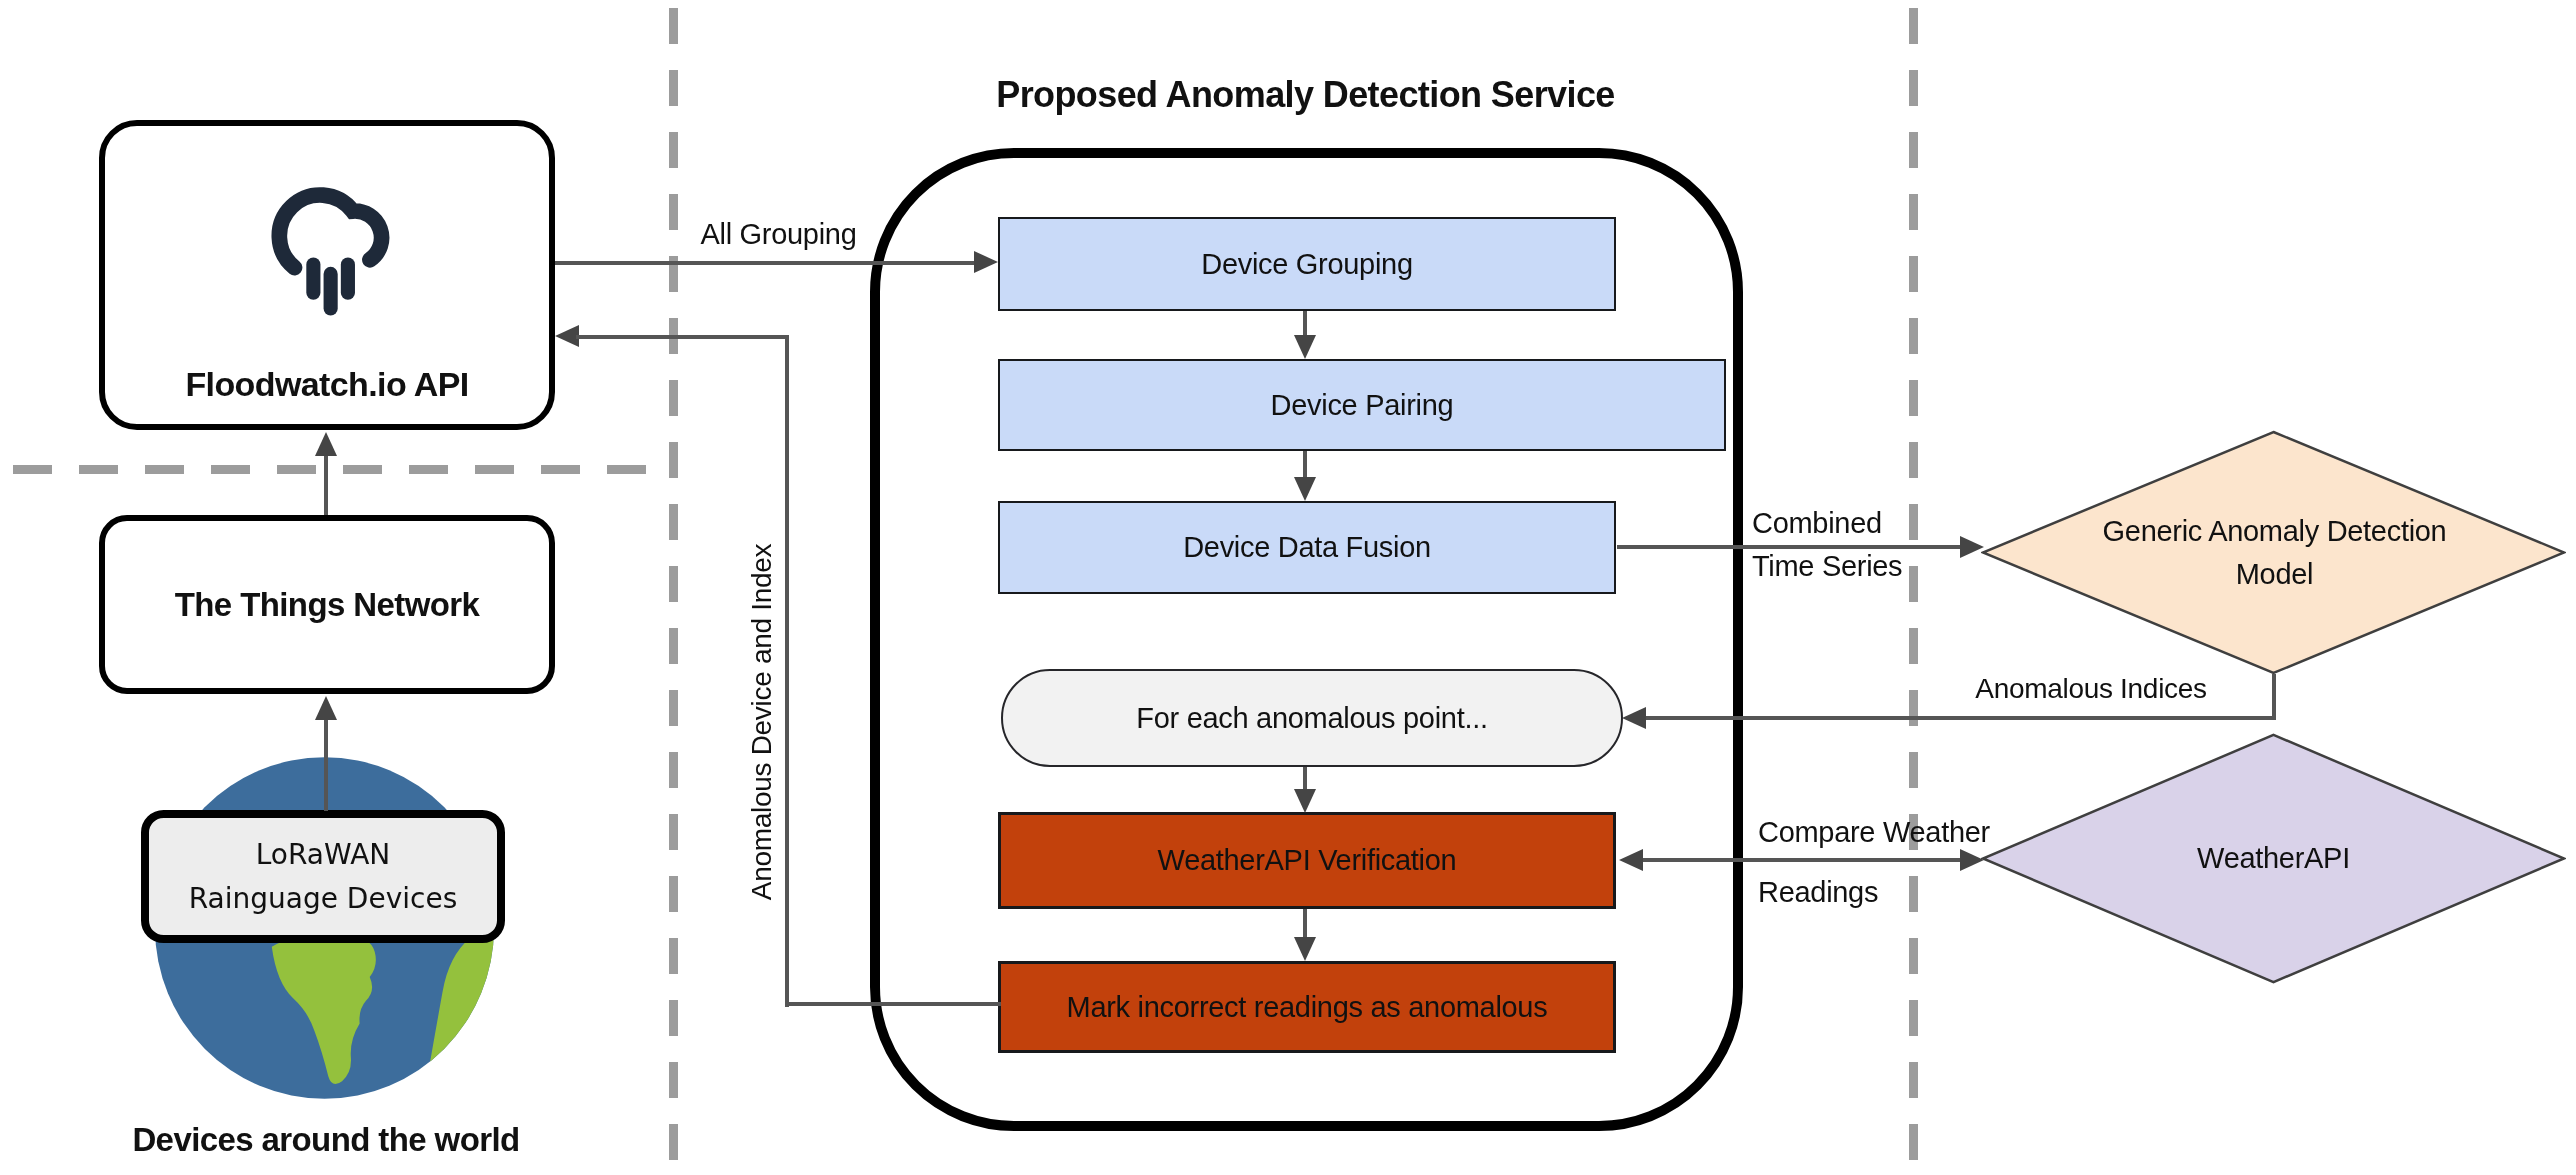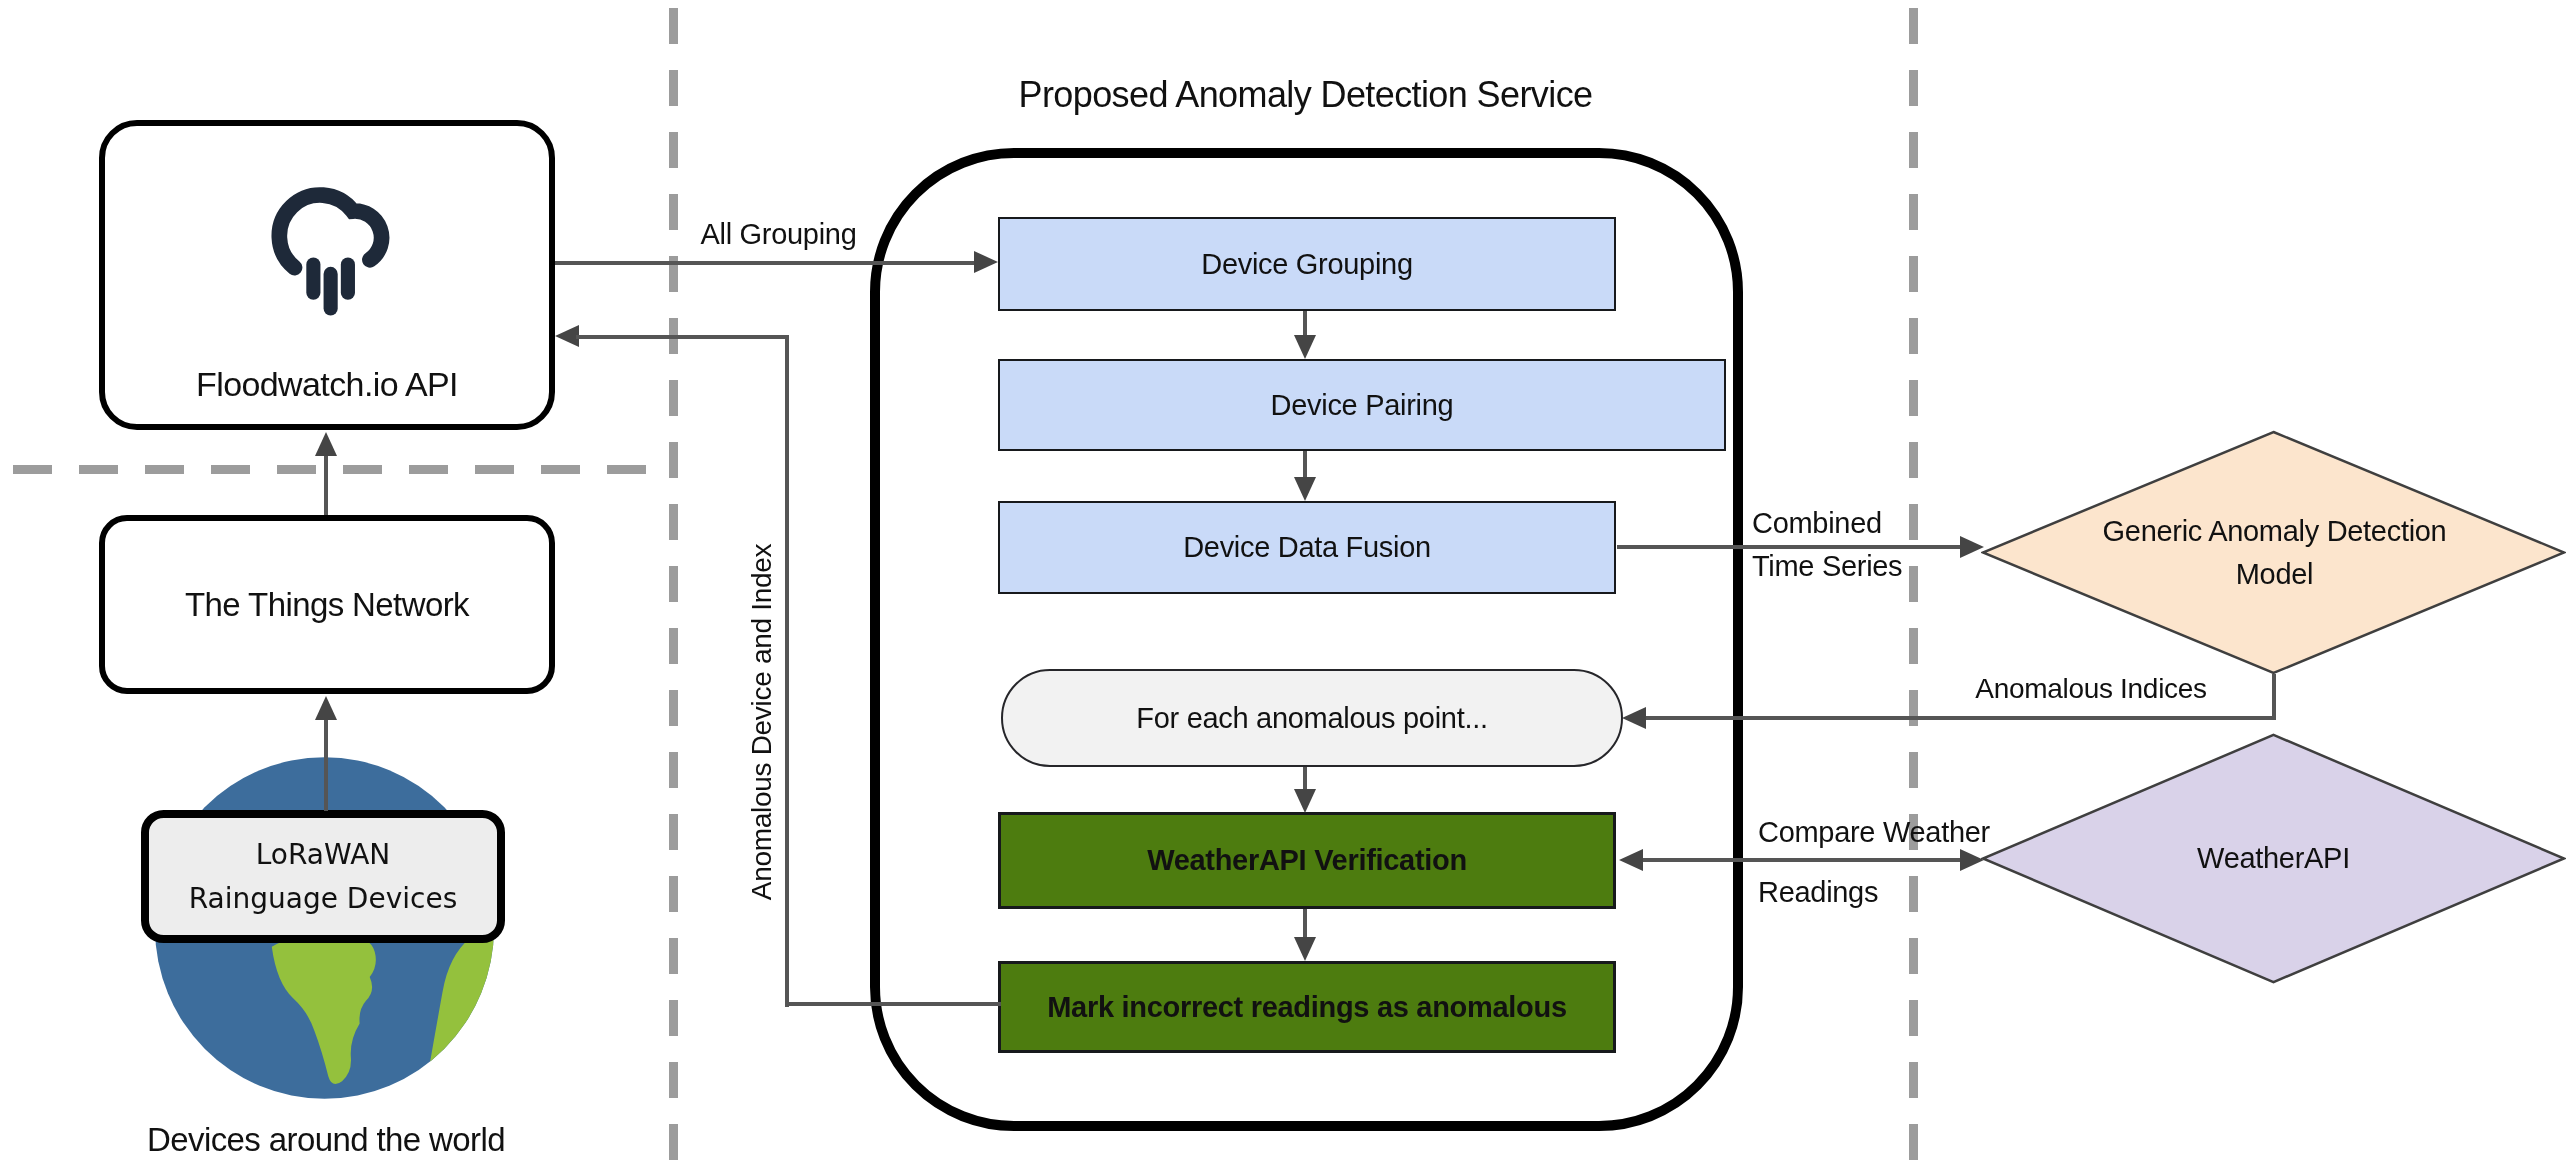--- a/index.html
+++ b/index.html
@@ -9,24 +9,24 @@
   }
   .abs{position:absolute;box-sizing:border-box;}
   
   .dash-h{height:9.4px;background:repeating-linear-gradient(90deg,#9c9c9c 0 39px,transparent 39px 66px);}
   .dash-v{width:9.4px;background:repeating-linear-gradient(180deg,#9c9c9c 0 36px,transparent 36px 62px);}
   
   .node{display:flex;align-items:center;justify-content:center;text-align:center;}
   .big-card{background:#fff;border:6.3px solid #000;border-radius:38px;}
   .proc{font-size:29px;letter-spacing:-0.3px;}
   .blue{background:#c9daf8;border:2.5px solid #17191c;}
-  .pink{background:#4d7c0f;border:3.1px solid #17191c;font-weight:bold;}
+  .pink{background:#c2410c;border:3.1px solid #17191c;}
   .stadium{background:#f2f2f2;border:2.5px solid #26262a;border-radius:50px;}
   .container-round{background:#ffffff;border:10px solid #000;border-radius:144px;}
-  .big-label{font-weight:normal;font-size:34px;letter-spacing:-0.6px;}
+  .big-label{font-weight:bold;font-size:34px;letter-spacing:-0.6px;}
   .flow-label{font-size:29px;letter-spacing:-0.3px;}
   
   .shaft-h{height:4.4px;background:#555;}
   .shaft-v{width:4.4px;background:#555;}
   .head{width:0;height:0;border-style:solid;}
   .head-right{border-width:11.3px 0 11.3px 24px;border-color:transparent transparent transparent #454545;}
   .head-left{border-width:11.3px 24px 11.3px 0;border-color:transparent #454545 transparent transparent;}
   .head-up{border-width:0 11.3px 24px 11.3px;border-color:transparent transparent #454545 transparent;}
   .head-down{border-width:24px 11.3px 0 11.3px;border-color:#454545 transparent transparent transparent;}
   .diamond-label{display:flex;align-items:center;justify-content:center;text-align:center;font-size:29px;letter-spacing:-0.3px;}

